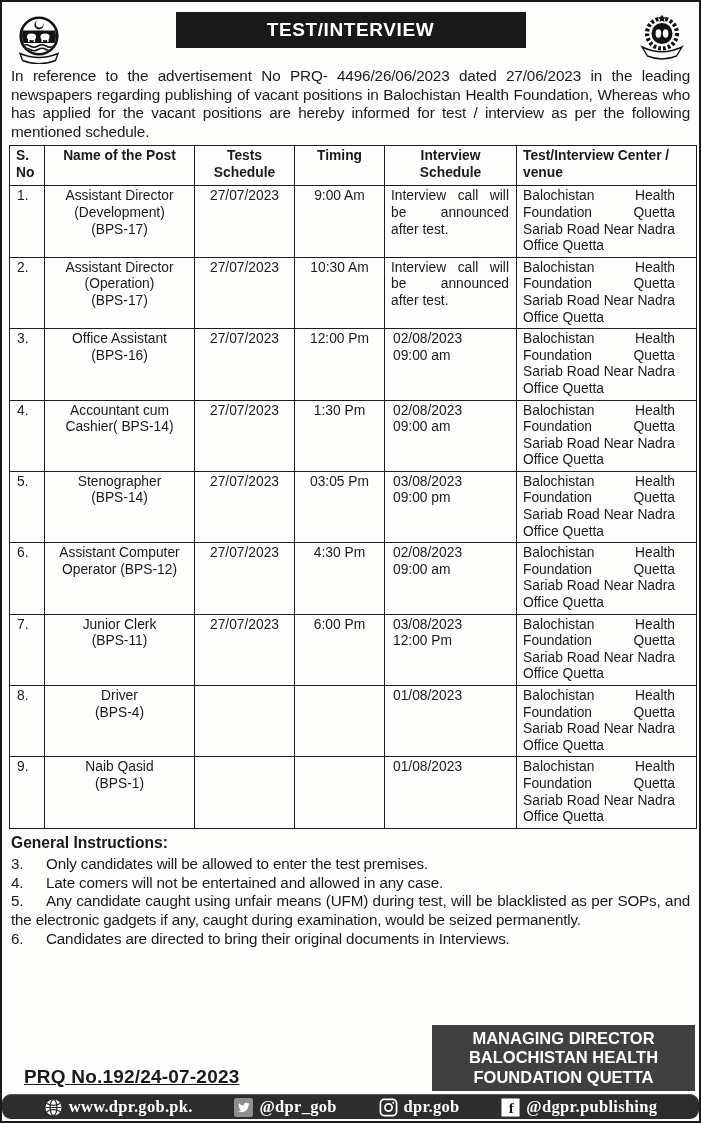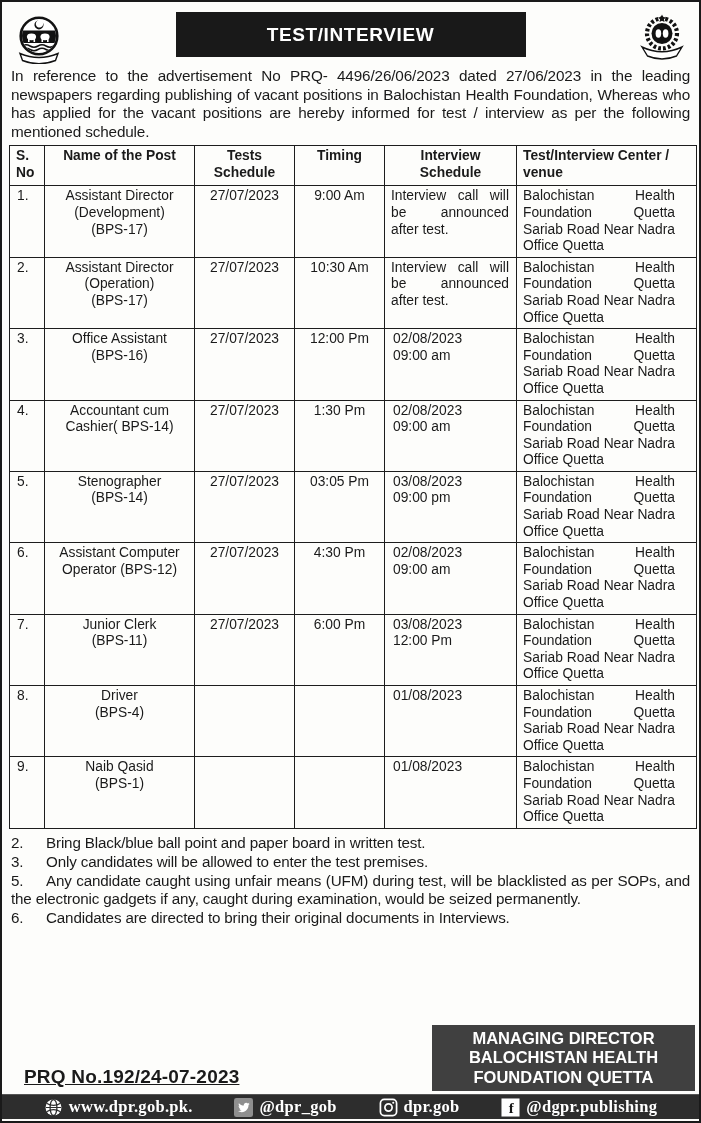--- a/index.html
+++ b/index.html
@@ -5,21 +5,21 @@
   * { margin:0; padding:0; box-sizing:border-box; }
   html,body { background:#e8e8e8; }
   .page {
     width:701px; height:1123px; margin:0 auto; position:relative;
     background:#fdfdfb; border:2px solid #1a1a1a; overflow:hidden;
     font-family:"Liberation Sans", sans-serif; color:#1a1a1a;
   }
   
   .hdr { position:relative; height:52px; }
   .title-bar {
-    margin:10px auto 0 auto; width:350px; height:45px; background:#191919;
+    margin:10px auto 0 auto; width:350px; height:36px; background:#191919;
     color:#ffffff; display:flex; align-items:center; justify-content:center;
     font-weight:bold; font-size:19px; letter-spacing:0.6px;
   }
   .logo-left  { position:absolute; left:12px; top:3px; }
   .logo-right { position:absolute; right:10px; top:2px; }
   
   .intro {
     margin:3px 9px 4px 9px; min-height:74px; font-size:15.3px; line-height:18.6px;
     text-align:justify; letter-spacing:-0.15px;
   }
@@ -53,21 +53,21 @@
   .md-box {
     position:absolute; right:4px; bottom:30px; width:263px; background:#404040;
     color:#ffffff; text-align:center; font-weight:bold; font-size:16.5px;
     line-height:19.5px; padding:4px 2px; white-space:pre-line;
   }
   
   .footer {
     position:absolute; left:0; right:0; bottom:2px; height:25px; background:#2d2d2d;
     border-top:1px solid #555; color:#ffffff; display:flex; align-items:center;
     justify-content:space-evenly; font-family:"Liberation Serif", serif;
-    font-weight:bold; font-size:16.5px; letter-spacing:0.3px;
+    font-weight:bold; font-size:16.5px; letter-spacing:0.3px;border-radius:9px;
   }
   .soc { display:flex; align-items:center; gap:6px; }
   .soc svg { display:block; }
 </style>
 </head>
 <body>
 
 <div class="page">
 
   <div class="hdr">
@@ -242,22 +242,23 @@
         <td class="c-time"></td>
         <td class="c-int dates">01/08/2023</td>
         <td class="c-venue">
             <div class="venue-in">Balochistan Health Foundation Quetta Sariab Road Near Nadra Office Quetta</div>
           </td>
       </tr>
     </tbody>
   </table>
 
   <div class="instructions">
-    <p class="ins-item"><span class="ins-num">2.</span><span>Bring Black/blue ball point and paper board in written test.</span></p>
+    <div class="ins-head">General Instructions:</div>
     <p class="ins-item"><span class="ins-num">3.</span><span>Only candidates will be allowed to enter the test premises.</span></p>
+    <p class="ins-item"><span class="ins-num">4.</span><span>Late comers will not be entertained and allowed in any case.</span></p>
     <p class="ins-item"><span class="ins-num">5.</span><span>Any candidate caught using unfair means (UFM) during test, will be blacklisted as per SOPs, and the electronic gadgets if any, caught during examination, would be seized permanently.</span></p>
     <p class="ins-item"><span class="ins-num">6.</span><span>Candidates are directed to bring their original documents in Interviews.</span></p>
   </div>
 
   <div class="prq">PRQ No.192/24-07-2023</div>
   <div class="md-box">MANAGING DIRECTOR
 BALOCHISTAN HEALTH
 FOUNDATION QUETTA</div>
 
   <div class="footer">

